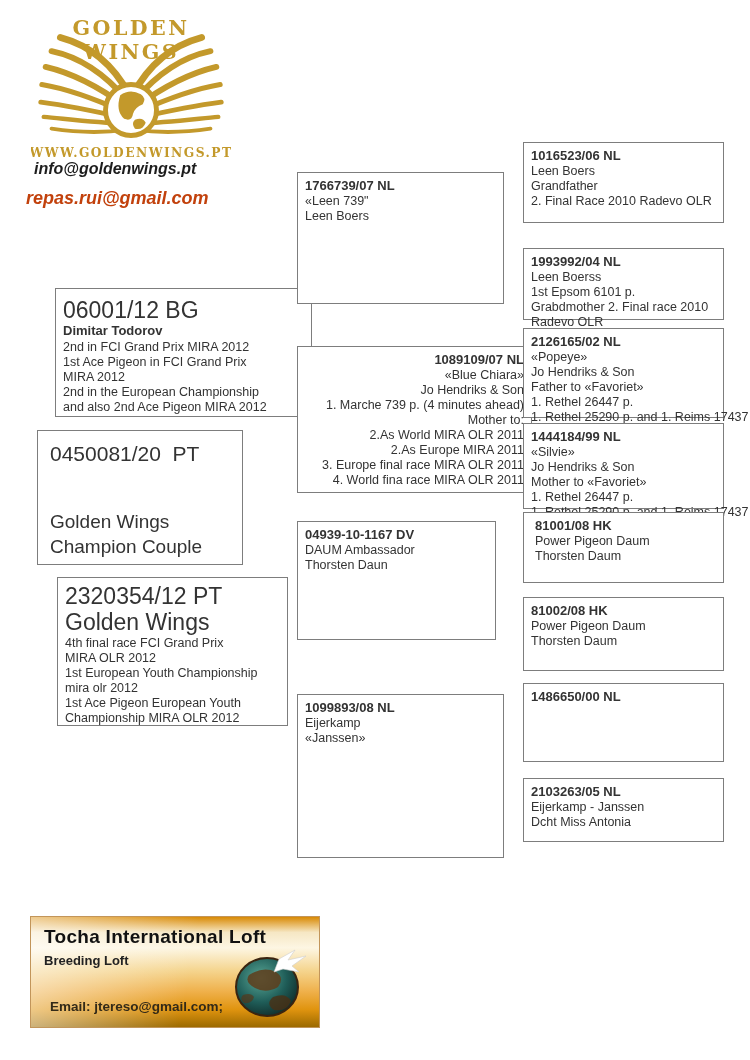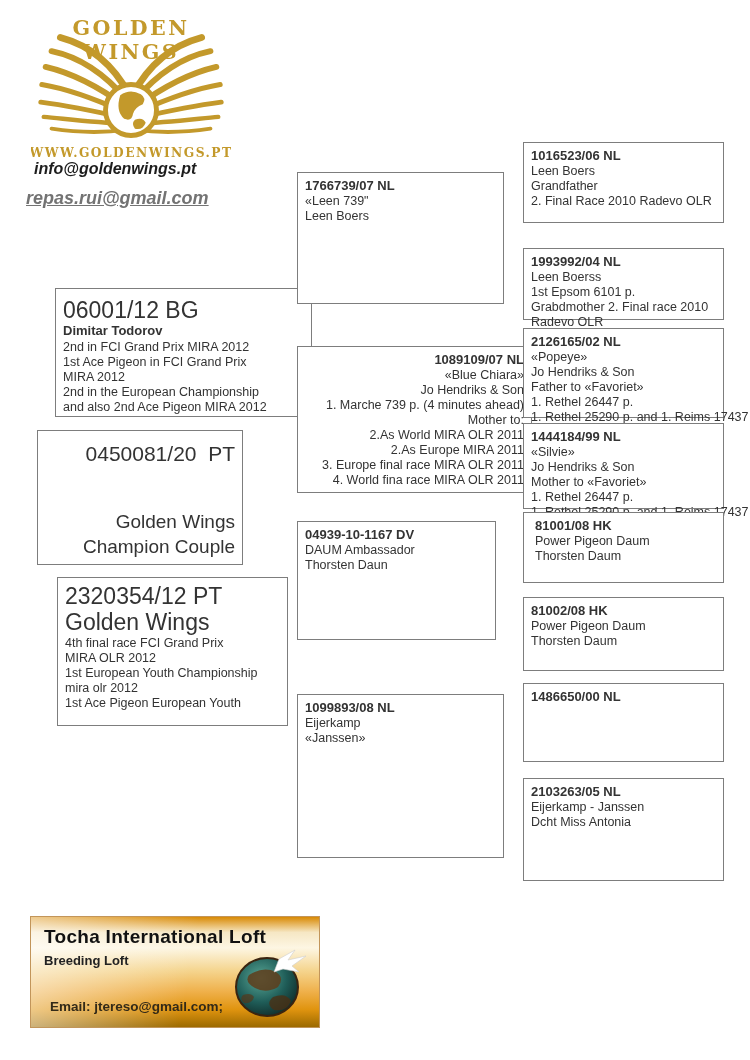--- a/index.html
+++ b/index.html
@@ -3,49 +3,49 @@
 <meta charset="utf-8">
 <style>
   html,body { margin:0; padding:0; background:#ffffff; }
   body { width:750px; height:1060px; font-family:"Liberation Sans", sans-serif; color:#333; }
   .page { position:relative; width:750px; height:1060px; background:#fff; overflow:hidden; }
 
   
   .logo-wrap { position:absolute; left:28px; top:10px; width:205px; }
   .logo-svg { display:block; margin:0 auto; }
   .email1 { position:absolute; left:34px; top:160px; font-size:16px; font-weight:bold; font-style:italic; color:#1d1d1d; }
-  .email2 { position:absolute; left:26px; top:188px; font-size:18px; font-weight:bold; font-style:italic; color:#737373;text-decoration:underline; }
+  .email2 { position:absolute; left:26px; top:188px; font-size:18px; font-weight:bold; font-style:italic; color:#c2410c; }
 
   
   .box { position:absolute; border:1px solid #7d7d7d; background:#fff; padding:5px 7px; box-sizing:border-box; overflow:visible; }
   .ring { font-weight:bold; font-size:13px; white-space:pre; line-height:1.25; }
   .line { font-size:12.5px; line-height:1.2; white-space:pre; }
   .name { font-weight:bold; font-size:13px; line-height:1.25; white-space:pre; }
   .ring-xl { font-size:23px; font-weight:normal; line-height:1.15; white-space:pre; }
   .ring-l { font-size:21px; font-weight:normal; line-height:1.2; white-space:pre; }
   .big-lines { margin-top:44px; }
   .big-lines .line { font-size:19px; line-height:1.3; }
 
   #box-subject  { left:55px;  top:288px; width:257px; height:129px; padding-top:8px; }
-  #box-couple   { left:37px;  top:430px; width:206px; height:135px; padding-top:10px; padding-left:12px;text-align:right; }
+  #box-couple   { left:37px;  top:430px; width:206px; height:135px; padding-top:10px; padding-left:12px; }
   #box-gwings   { left:57px;  top:577px; width:231px; height:149px; }
 
   #m0 { left:297px; top:172px; width:207px; height:132px; }
   #m1 { left:297px; top:346px; width:235px; height:147px;text-align:right; }
   #m2 { left:297px; top:521px; width:199px; height:119px; }
   #m3 { left:297px; top:694px; width:207px; height:164px; }
 
   #r0 { left:523px; top:142px; width:201px; height:81px; }
   #r1 { left:523px; top:248px; width:201px; height:72px; }
   #r2 { left:523px; top:328px; width:201px; height:90px; }
   #r3 { left:523px; top:423px; width:201px; height:86px; }
   #r4 { left:523px; top:512px; width:201px; height:71px; padding-left:11px; }
   #r5 { left:523px; top:597px; width:201px; height:74px; }
   #r6 { left:523px; top:683px; width:201px; height:79px; }
-  #r7 { left:523px; top:778px; width:201px; height:103px; }
+  #r7 { left:523px; top:778px; width:201px; height:64px; }
 
   
   .banner { position:absolute; left:30px; top:916px; width:290px; height:112px; box-sizing:border-box;
     border:1px solid #c2955a;
     background:
       linear-gradient(100deg, rgba(255,255,255,0.55) 0%, rgba(255,255,255,0) 55%),
       linear-gradient(to bottom, #d98a05 0%, #f6e7c4 14%, #fdf6e3 28%, #f5d691 48%, #efb04a 68%, #e0940f 84%, #9c6a00 100%);
   }
   .banner-title { position:absolute; left:13px; top:9px; font-size:19px; font-weight:bold; color:#111; letter-spacing:0.3px; }
   .banner-sub   { position:absolute; left:13px; top:36px; font-size:13px; font-weight:bold; color:#222; }
@@ -104,20 +104,21 @@
 
   <div class="box" id="box-gwings">
     <div class="ring-xl">2320354/12 PT</div>
     <div class="ring-xl">Golden Wings</div>
     <div>
         <div class="line">4th final race FCI Grand Prix</div>
         <div class="line">MIRA OLR 2012</div>
         <div class="line">1st European Youth Championship</div>
         <div class="line">mira olr 2012</div>
         <div class="line">1st Ace Pigeon European Youth</div>
+        <div class="line">Championship MIRA OLR 2012</div>
       </div>
   </div>
 
   <div class="box" id="m0">
     <div class="ring">1766739/07 NL</div>
     <div>
         <div class="line">«Leen 739"</div>
         <div class="line">Leen Boers</div>
       </div>
   </div>

